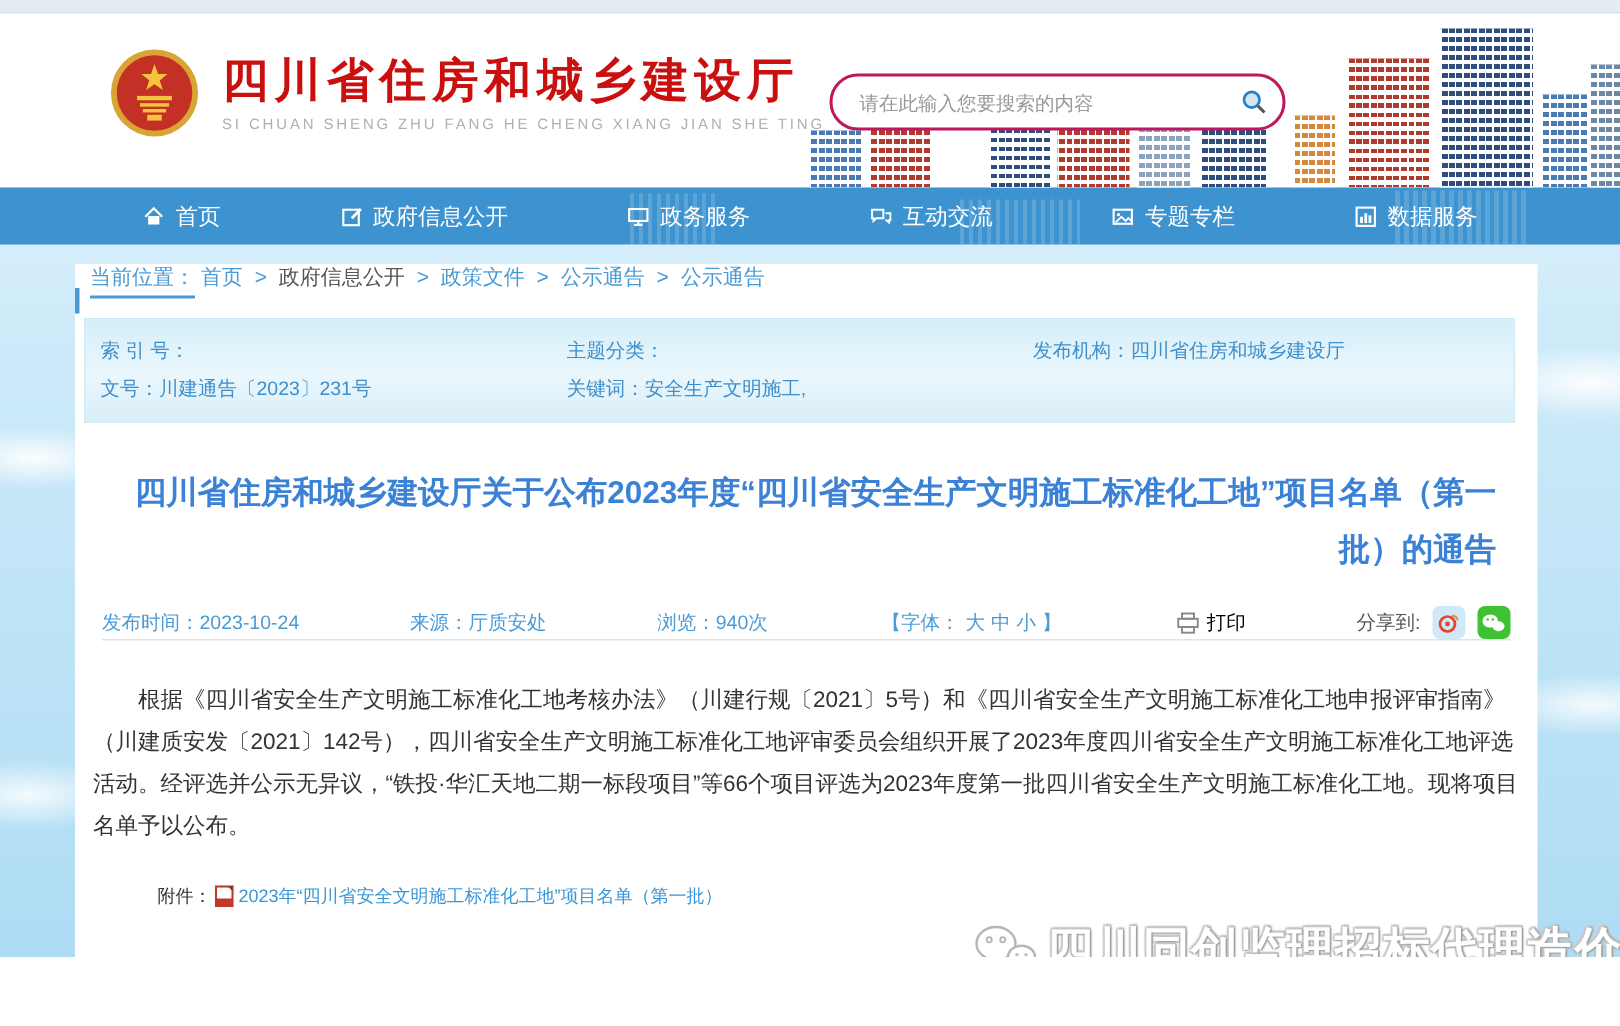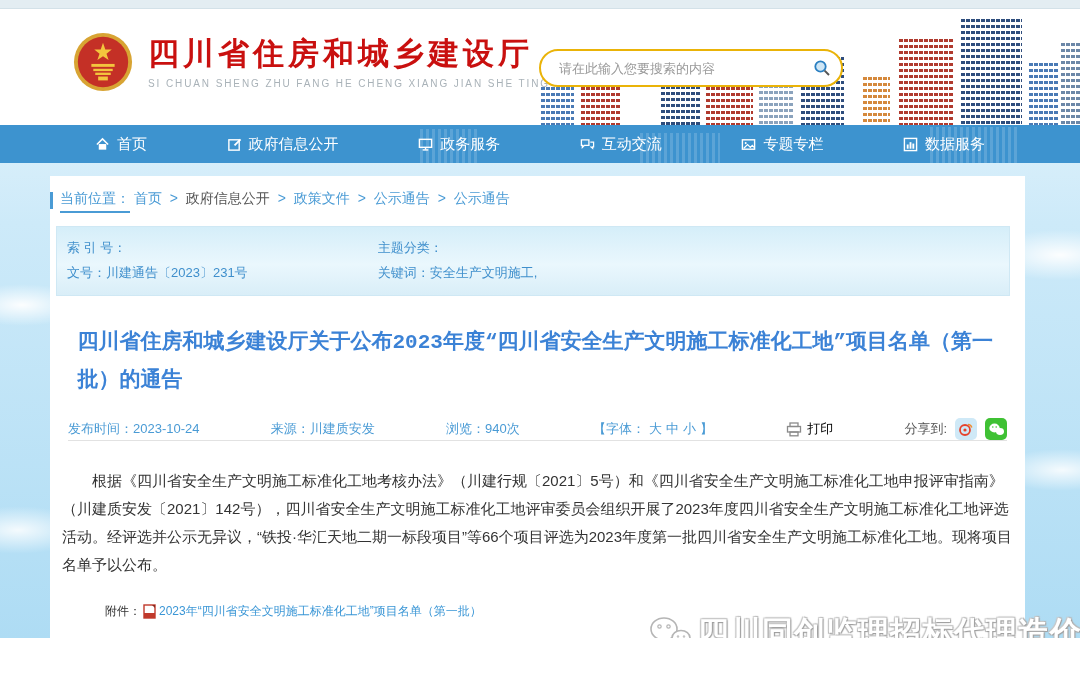--- a/index.html
+++ b/index.html
@@ -10,52 +10,52 @@
       radial-gradient(ellipse 100px 34px at 18px 530px, rgba(255,255,255,.85), rgba(255,255,255,0) 70%),
       radial-gradient(ellipse 110px 36px at 1060px 255px, rgba(255,255,255,.95), rgba(255,255,255,0) 70%),
       radial-gradient(ellipse 95px 30px at 1062px 470px, rgba(255,255,255,.85), rgba(255,255,255,0) 70%),
       linear-gradient(180deg,#eef8fd 0%, #cdeaf9 35%, #aedcf4 100%);}
   .topstrip{height:8px;background:#e3edf2;border-bottom:1px solid #d3e1e8;}
   header{position:relative;height:116px;background:#fff;}
   .logo-wrap{position:absolute;left:72px;top:22px;display:flex;align-items:center;z-index:3;}
   .emblem{width:62px;height:62px;margin-right:14px;}
   .site-cn{font-size:31px;font-weight:bold;color:#c9100f;letter-spacing:4px;line-height:36px;}
   .site-py{font-size:10px;color:#a9b2b8;letter-spacing:1.9px;margin-top:6px;}
-  .search{position:absolute;left:539px;top:40px;width:300px;height:34px;background:#fff;
-    border:2px solid #eab308;border-radius:19px;display:flex;align-items:center;z-index:3;
+  .search{position:absolute;left:553px;top:40px;width:300px;height:34px;background:#fff;
+    border:2px solid #be185d;border-radius:19px;display:flex;align-items:center;z-index:3;
     box-shadow:0 0 0 2px #fff inset;}
   .search input{flex:1;border:none;outline:none;background:transparent;margin-left:16px;
     font-size:13px;color:#333;font-family:inherit;}
   .search input::placeholder{color:#999;}
   .search-btn{border:none;background:transparent;cursor:pointer;padding:0 10px 0 4px;display:flex;align-items:center;}
   .buildings{position:absolute;left:0;top:0;width:100%;height:100%;overflow:hidden;z-index:1;}
   .bld{position:absolute;bottom:0;background-color:#fdfdfd;
     background-image:
       repeating-linear-gradient(to right,#fff 0 1px,transparent 1px 5px),
       repeating-linear-gradient(to bottom,var(--wc) 0 3px,#fff 3px 6px);}
   nav{position:relative;height:38px;background:#3d93cf;display:flex;align-items:center;
     justify-content:space-between;padding:0 95px;overflow:hidden;}
   .nav-item{display:flex;align-items:center;gap:7px;color:#fff;font-size:15px;cursor:pointer;z-index:2;}
   .nicon{display:flex;align-items:center;}
   .bld-faint{position:absolute;bottom:0;background-image:repeating-linear-gradient(to right,rgba(255,255,255,.16) 0 3px,transparent 3px 6px);}
   .card{position:relative;margin:13px 50px 0 50px;width:975px;min-height:508px;background:#fff;
     padding:0 0 20px 0;box-sizing:border-box;}
   .crumb-accent{position:absolute;left:0;top:16px;width:3px;height:17px;background:#4a9bd5;}
-  .crumb-bar{padding:14px 0 0 10px;font-size:14px;color:#4a9bd5;}
+  .crumb-bar{padding:0 0 0 10px;font-size:14px;color:#4a9bd5;}
   .crumb-label{border-bottom:2px solid #4a9bd5;padding-bottom:5px;}
   .crumb-link{color:#4a9bd5;text-decoration:none;cursor:pointer;}
   .crumb-dark{color:#555;}
   .sep{color:#4a9bd5;margin:0 4px;}
   .meta{margin:18px 15px 0 6px;padding:8px 0 10px 10px;
     background:linear-gradient(180deg,#d5eef9 0%,#eaf7fd 55%,#d9eef8 100%);
     border:1px solid #cfe8f4;display:grid;grid-template-columns:33% 33% 34%;
     font-size:13px;color:#3f8fcc;line-height:25px;}
   .meta .cell div{white-space:nowrap;}
-  h1{margin:28px auto 0 auto;max-width:920px;text-align:left;font-size:21px;line-height:38px;
-    font-weight:600;color:#3b82d6;font-family:Liberation Mono, monospace;}
+  h1{margin:28px auto 0 auto;max-width:920px;text-align:right;font-size:21px;line-height:38px;
+    font-weight:600;color:#3b82d6;}
   .pubinfo{display:flex;align-items:center;margin:18px 18px 0 18px;
     border-bottom:1px solid #e2e2e2;font-size:13px;color:#4a9bd5;justify-content:space-between;}
   .pubinfo .gray{color:#555;}
   .fontsize span{cursor:pointer;margin:0 2px;}
   .printwrap{display:flex;align-items:center;gap:5px;cursor:pointer;color:#000000;}
   .sharewrap{display:flex;align-items:center;gap:8px;}
   .share-ico{width:22px;height:22px;border-radius:5px;display:flex;align-items:center;justify-content:center;cursor:pointer;}
   .weibo{background:#cfe9f7;}
   .wechat{background:#3fc134;}
   .bodytext{margin:26px 12px 0 12px;font-size:15px;color:#333;line-height:28px;text-indent:2em;}
@@ -196,27 +196,30 @@
 
     <div class="meta">
       <div class="cell">
         <div><span>索 引 号：</span><span></span></div>
         <div><span>文号：</span><span>川建通告〔2023〕231号</span></div>
       </div>
       <div class="cell">
         <div><span>主题分类：</span><span></span></div>
         <div><span>关键词：</span><span>安全生产文明施工,</span></div>
       </div>
+      <div class="cell">
+        <div><span>发布机构：</span><span>四川省住房和城乡建设厅</span></div>
+      </div>
     </div>
 
     <h1>四川省住房和城乡建设厅关于公布2023年度“四川省安全生产文明施工标准化工地”项目名单（第一批）的通告</h1>
 
     <div class="pubinfo">
       <span>发布时间：2023-10-24</span>
-      <span>来源：川建质安发</span>
+      <span>来源：厅质安处</span>
       <span>浏览：940次</span>
       <span class="fontsize">
         <span>【字体：</span><span>大</span><span>中</span><span>小</span><span>】</span>
       </span>
       <span class="printwrap">
         <svg width="16" height="15" viewBox="0 0 16 15">
           <rect x="4" y="1" width="8" height="3.5" fill="none" stroke="#8a8a8a" stroke-width="1.3"></rect>
           <rect x="1.5" y="4.5" width="13" height="5.5" fill="none" stroke="#8a8a8a" stroke-width="1.3"></rect>
           <rect x="4" y="10" width="8" height="3.8" fill="none" stroke="#8a8a8a" stroke-width="1.3"></rect>
         </svg>

